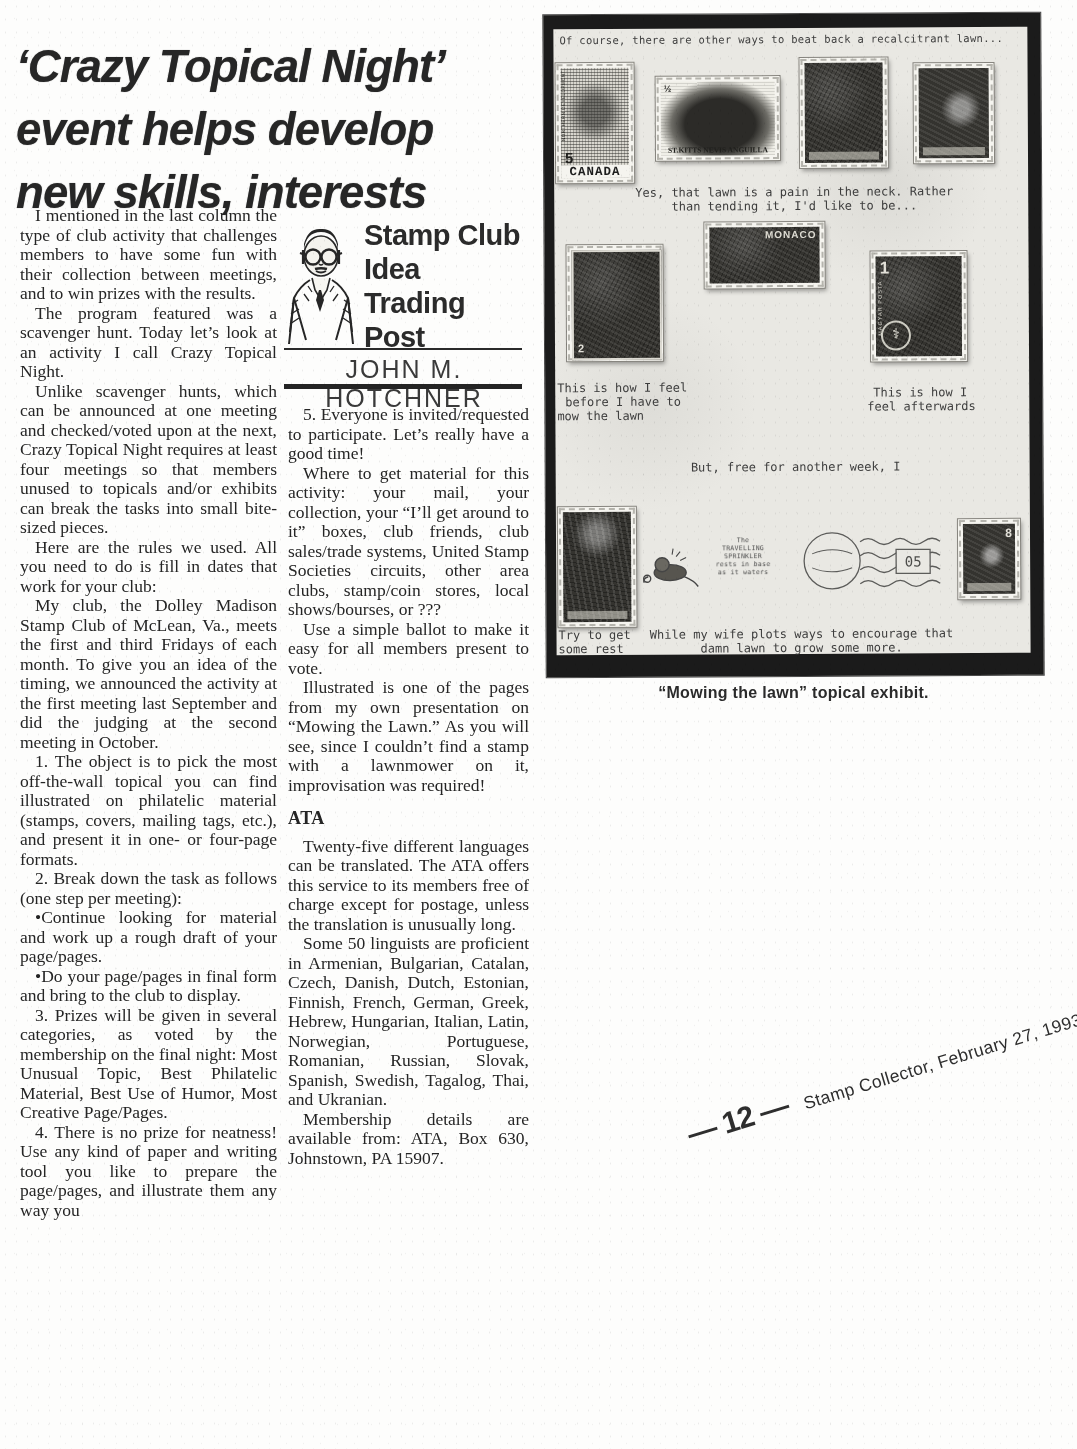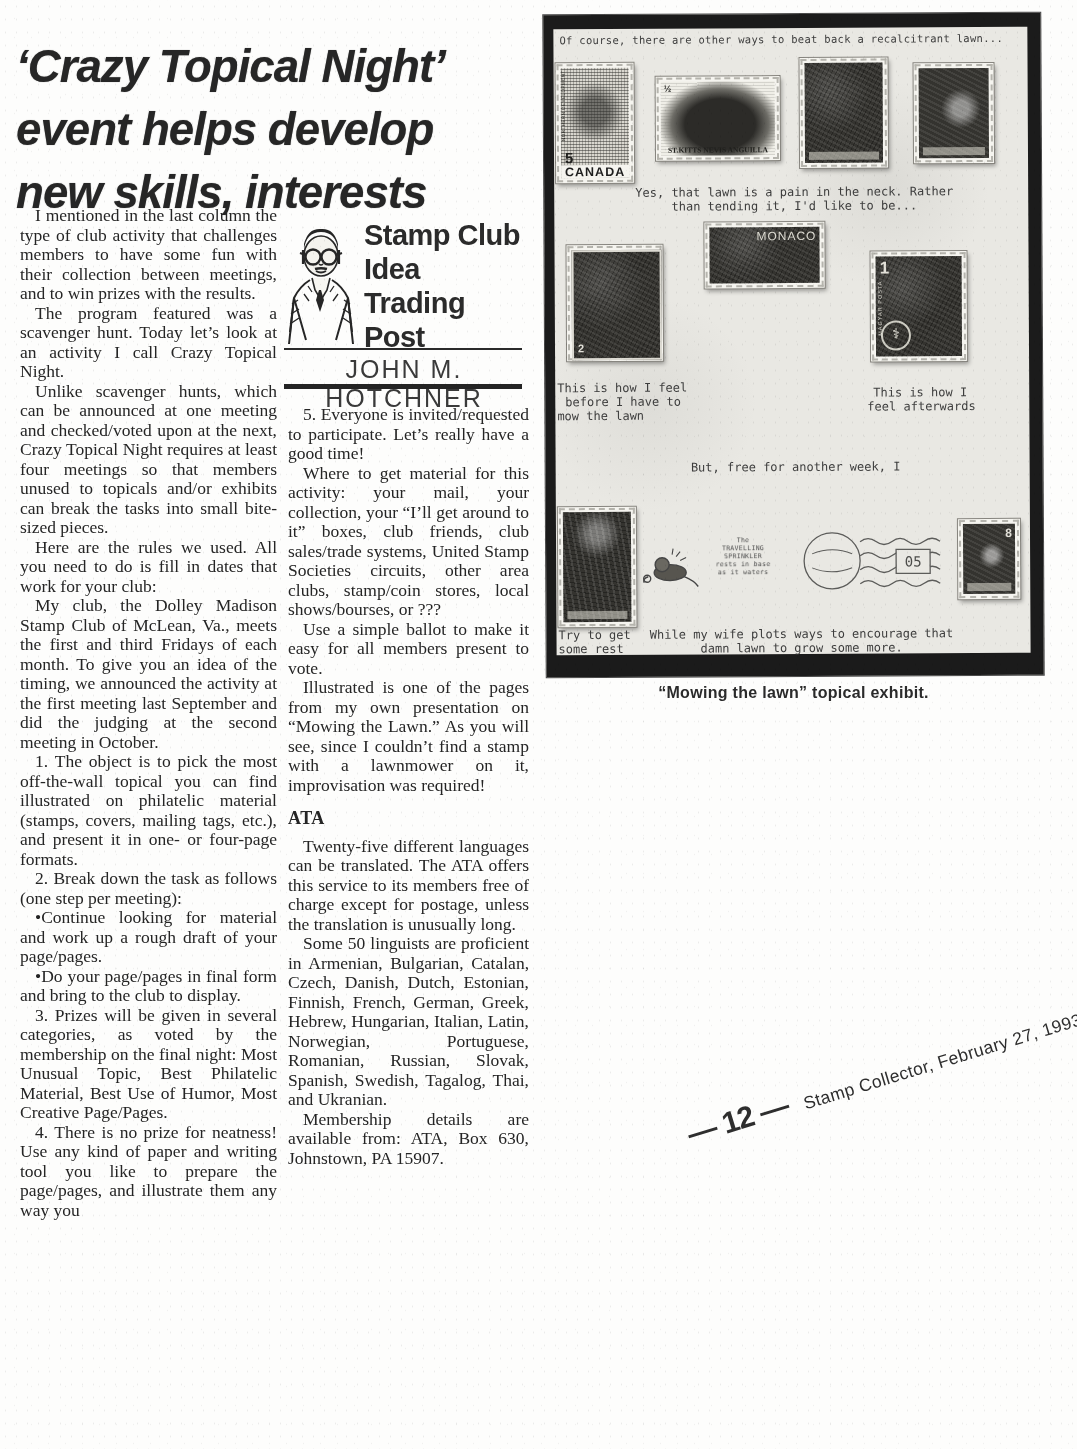--- a/index.html
+++ b/index.html
@@ -69,29 +69,29 @@
       repeating-linear-gradient(90deg, rgba(45,45,42,.30) 0 1px, transparent 1px 3px),
       radial-gradient(circle at 50% 40%, rgba(30,30,28,.55) 0 18%, transparent 40%);}
   .simg.vignette{background-color:#efeee7;background-image:
       radial-gradient(ellipse at 52% 58%, #2c2b28 0 42%, #6e6d67 58%, transparent 74%),
       repeating-linear-gradient(0deg, rgba(60,60,56,.15) 0 1px, transparent 1px 3px);}
   .simg.framed{border:2px solid #dcdad2;}
   .lightband{position:absolute;left:4px;right:4px;bottom:3px;height:8px;
     background:rgba(222,220,210,.55);filter:blur(.4px);}
   .val{position:absolute;font-family:"Liberation Sans",sans-serif;font-weight:bold;color:#e2e0d8;}
   .canada-name{position:absolute;left:0;right:0;bottom:-1px;text-align:center;background:#f5f4ef;
-    font-family:Liberation Sans, sans-serif;font-weight:bold;font-size:12.5px;letter-spacing:1px;color:#1d1d1d;}
+    font-family:Liberation Mono, monospace;font-weight:bold;font-size:12.5px;letter-spacing:1px;color:#1d1d1d;}
   .canada-val{left:4px;bottom:12px;color:#21211f;font-size:15px;}
   .side-text{position:absolute;left:0;top:2px;writing-mode:vertical-rl;transform:rotate(180deg);
     font-size:4.5px;color:#23231f;letter-spacing:.5px;font-family:"Liberation Sans",sans-serif;}
   .stkitts-val{left:3px;top:2px;color:#2a2a27;font-size:9px;}
   .stkitts-name{position:absolute;left:0;right:0;bottom:1px;text-align:center;
     font-family:"Liberation Serif",serif;font-weight:bold;font-size:7.5px;color:#21211e;}
   .monaco-name{position:absolute;right:3px;top:2px;font-family:"Liberation Sans",sans-serif;
-    font-weight:normal;font-size:12px;letter-spacing:1px;color:#dddbd2;}
+    font-weight:bold;font-size:10px;letter-spacing:1px;color:#dddbd2;}
   .magyar-val{left:4px;top:2px;font-size:17px;}
   .magyar-name{position:absolute;left:1px;top:24px;writing-mode:vertical-rl;transform:rotate(180deg);
     font-size:5.5px;color:#d8d6cd;letter-spacing:1px;font-family:"Liberation Sans",sans-serif;}
   .wreath{position:absolute;left:5px;bottom:6px;width:26px;height:26px;border:2px solid rgba(232,230,220,.85);
     border-radius:50%;color:#e6e4da;font-size:14px;line-height:24px;text-align:center;}
   .bull-val{left:4px;bottom:4px;font-size:11px;}
   .eight-val{right:3px;top:2px;font-size:12px;}
   .note{position:absolute;left:148px;top:508px;width:78px;text-align:center;
     font-size:6.5px;line-height:8px;color:#4a4a4a;filter:blur(.3px);letter-spacing:.3px;}
   .meter{position:absolute;left:244px;top:496px;}

